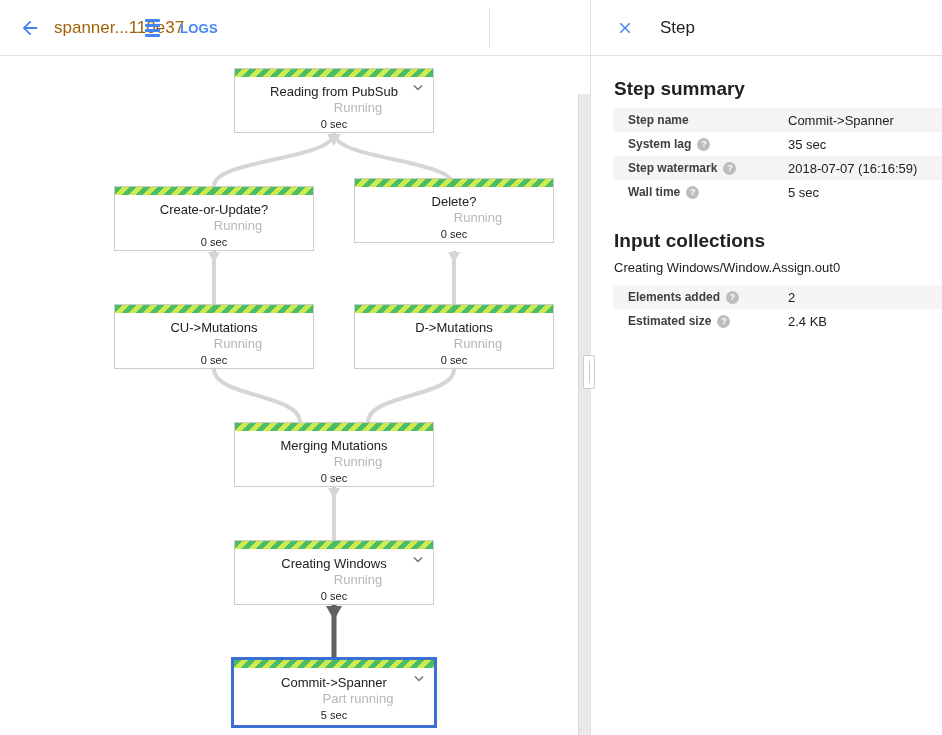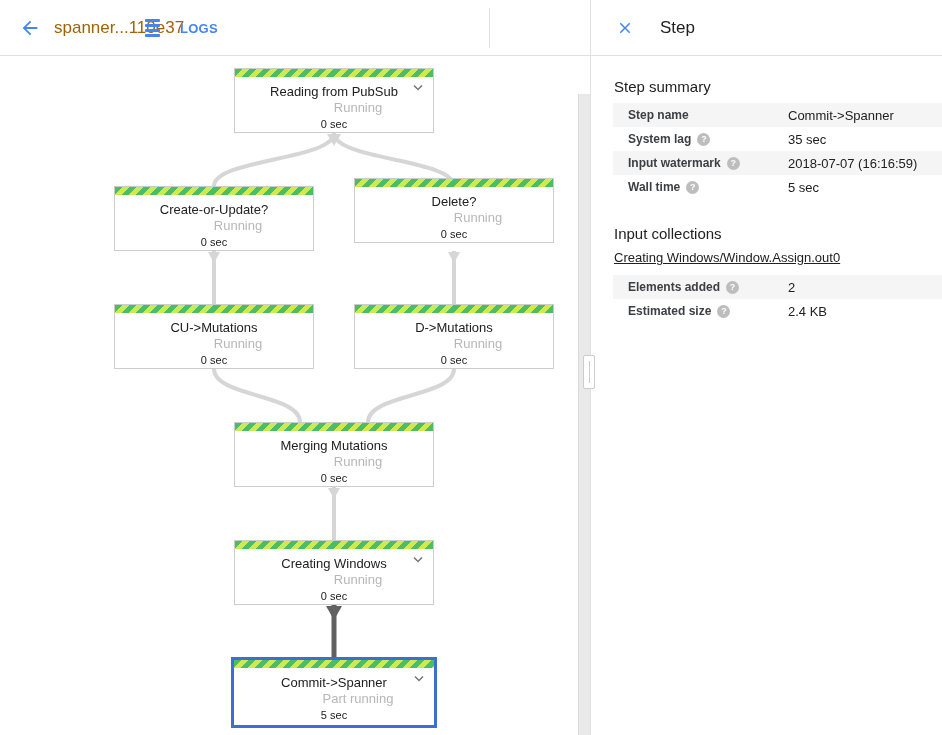--- a/index.html
+++ b/index.html
@@ -56,29 +56,29 @@
   
   .scroll-strip{position:absolute;left:578px;top:94px;width:12px;height:641px;
     background:#e9e9e9;border-left:1px solid #d9d9d9;}
   .panel-border{position:absolute;left:590px;top:0;width:1px;height:735px;background:var(--border-gray);}
   .drag-handle{position:absolute;left:583px;top:355px;width:12px;height:34px;background:#fff;
     border:1px solid #ccc;border-radius:2px;cursor:col-resize;z-index:5;}
   .drag-handle::after{content:"";position:absolute;left:5px;top:5px;width:1px;height:22px;background:#ccc;}
 
   
   .panel{position:absolute;left:591px;top:56px;width:351px;height:679px;background:#fff;}
-  .section-heading{margin:22px 0 8px 23px;font-size:15px;color:var(--text-dark);}
+  .section-heading{margin:22px 0 8px 23px;font-size:19px;color:var(--text-dark);font-weight:bold;}
   .kv-rows{margin-left:22px;}
   .kv-row{display:flex;align-items:center;height:24px;padding-left:15px;font-size:12px;}
   .kv-row.gray{background:var(--row-gray);}
   .kv-label{font-weight:bold;color:#3c4043;display:flex;align-items:center;gap:6px;width:160px;flex:0 0 160px;}
   .kv-value{font-size:13px;color:var(--text-dark);}
   .help-icon{display:inline-block;width:13px;height:13px;border-radius:50%;background:#bdbdbd;color:#fff;
     font-size:9px;font-weight:bold;line-height:13px;text-align:center;cursor:pointer;}
-  .collection-name{margin:0 0 10px 23px;font-size:13px;color:var(--text-dark);text-decoration:underline;}
+  .collection-name{margin:0 0 10px 23px;font-size:13px;color:var(--text-dark);}
 </style>
 </head>
 <body>
 
 <div class="page">
 
   <div class="header">
     <div class="header-left">
       <div class="back-btn">
         <svg width="22" height="22" viewBox="0 0 24 24">
@@ -205,21 +205,21 @@
       </div>
       <div class="kv-row">
         <span class="kv-label">
           <span>System lag</span>
           <span class="help-icon">?</span>
         </span>
         <span class="kv-value">35 sec</span>
       </div>
       <div class="kv-row gray">
         <span class="kv-label">
-          <span>Input watermark</span>
+          <span>Step watermark</span>
           <span class="help-icon">?</span>
         </span>
         <span class="kv-value">2018-07-07 (16:16:59)</span>
       </div>
       <div class="kv-row">
         <span class="kv-label">
           <span>Wall time</span>
           <span class="help-icon">?</span>
         </span>
         <span class="kv-value">5 sec</span>

